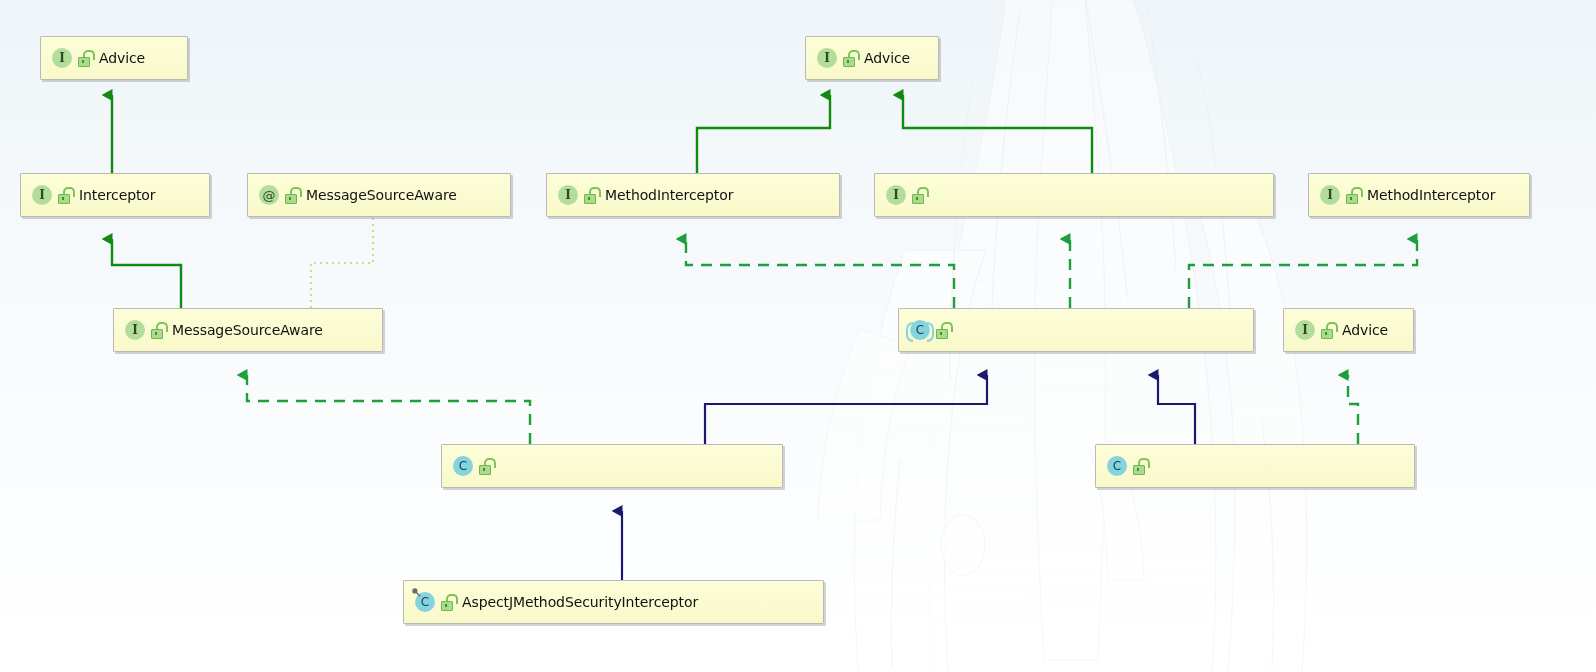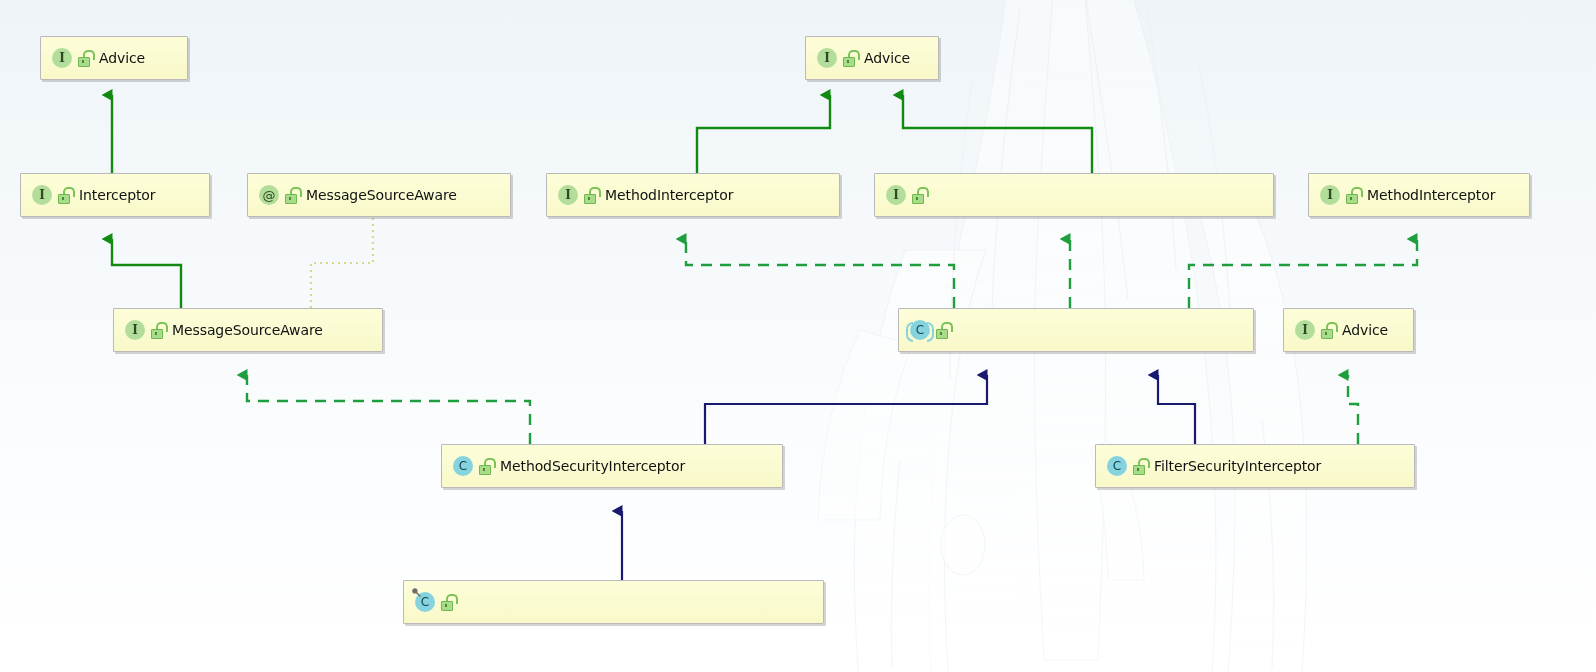--- a/index.html
+++ b/index.html
@@ -410,45 +410,44 @@
   <div class="uml-node" style="left:441px; top:444px; width:342px; height:44px;">
     <span class="type-icon icon-class">
       <span class="disc"></span>
         <span class="glyph">C</span>
     </span>
     <span class="lock-icon">
       <span class="shackle"></span>
         <span class="body"></span>
         <span class="keyhole"></span>
     </span>
-    <span class="node-label">MethodSecurityInterceptor</span>
   </div>
 
   <div class="uml-node" style="left:1095px; top:444px; width:320px; height:44px;">
     <span class="type-icon icon-class">
       <span class="disc"></span>
         <span class="glyph">C</span>
     </span>
     <span class="lock-icon">
       <span class="shackle"></span>
         <span class="body"></span>
         <span class="keyhole"></span>
     </span>
-    <span class="node-label">FilterSecurityInterceptor</span>
   </div>
 
   <div class="uml-node" style="left:403px; top:580px; width:421px; height:44px;">
     <span class="type-icon icon-class icon-aspect">
       <span class="disc"></span>
       <span class="glyph">C</span>
       <svg class="pin" viewBox="0 0 10 10">
         <circle cx="3.2" cy="3.2" r="2.9" fill="#6d6d6d"></circle>
         <path d="M4.6,4.6 L8.8,8.8" stroke="#6d6d6d" stroke-width="1.6" stroke-linecap="round"></path>
       </svg>
     </span>
     <span class="lock-icon">
       <span class="shackle"></span>
         <span class="body"></span>
         <span class="keyhole"></span>
     </span>
+    <span class="node-label">AspectJMethodSecurityInterceptor</span>
   </div>
 
 </div>
 
 </body></html>

